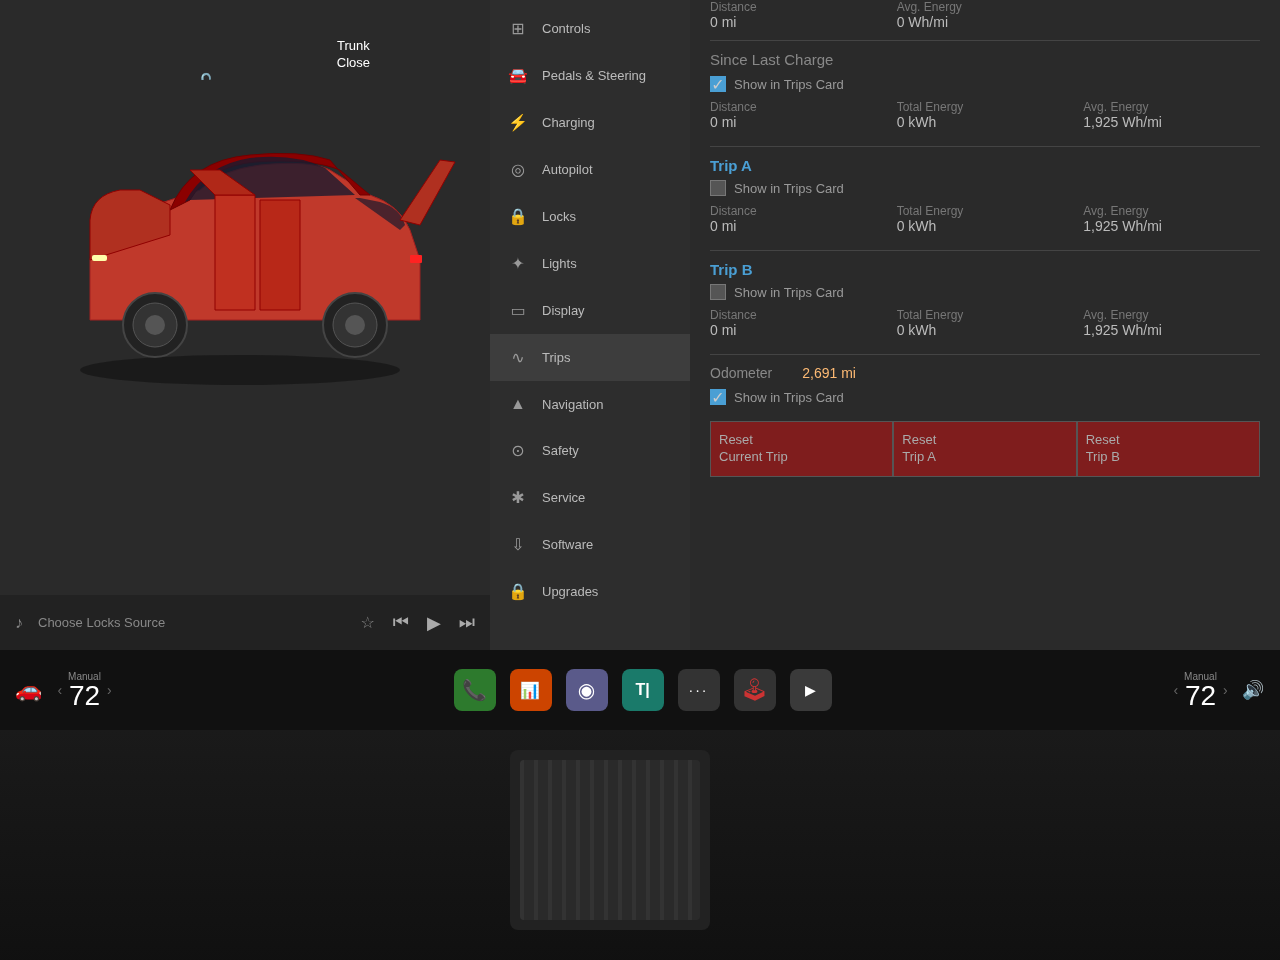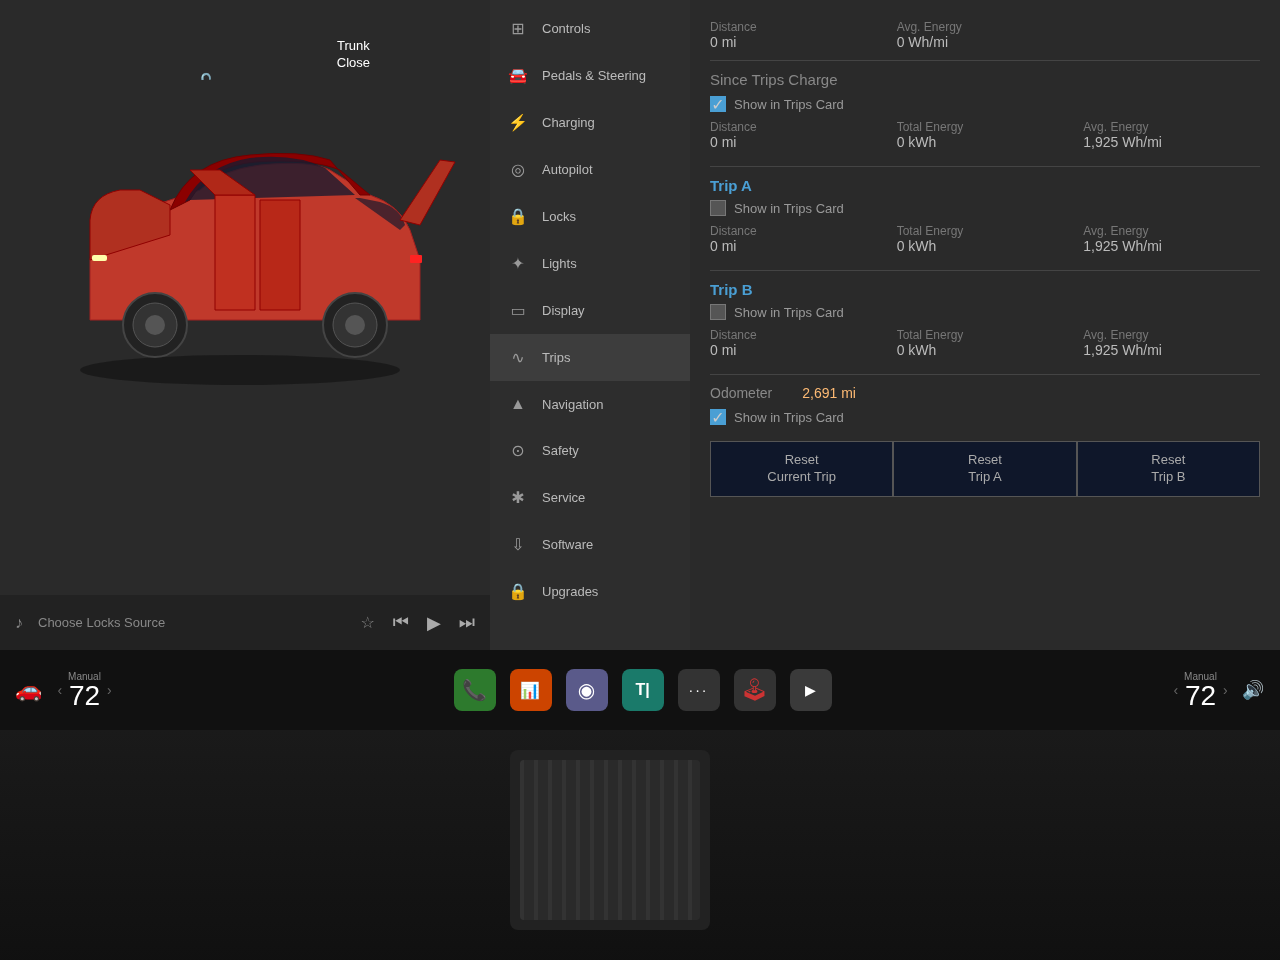--- a/index.html
+++ b/index.html
@@ -155,21 +155,21 @@
 
     .nav-label {
       font-size: 13px;
     }
 
     
     .content-panel {
       flex: 1;
       height: 618px;
       background: #2a2a2a;
-      padding: 20px 20px;
+      padding: 0 20px;
       overflow-y: auto;
     }
 
     .content-panel::-webkit-scrollbar {
       width: 4px;
     }
     .content-panel::-webkit-scrollbar-thumb {
       background: #555;
     }
 
@@ -264,25 +264,24 @@
 
     .reset-buttons-row {
       display: flex;
       gap: 0;
       margin-top: 10px;
     }
 
     .reset-btn {
       flex: 1;
       padding: 10px 8px;
-      background: #0f172a;
+      background: #7f1d1d;
       border: 1px solid #555;
       color: #aaa;
       font-size: 13px;
-      text-align: center;
       cursor: pointer;
       line-height: 1.3;
     }
 
     .divider {
       height: 1px;
       background: #444;
       margin: 10px 0;
     }
 
@@ -546,21 +545,21 @@
       </div>
       <div>
         <div class="meta-label">Avg. Energy</div>
         <div class="meta-value">0 Wh/mi</div>
       </div>
     </div>
 
     <div class="divider"></div>
 
     <div class="trip-section">
-      <div class="section-title">Since Trips Charge</div>
+      <div class="section-title">Since Last Charge</div>
       <div class="show-trips-row">
         <div class="checkbox checked">✓</div>
         <span class="checkbox-label">Show in Trips Card</span>
       </div>
       <div class="trip-stats">
         <div>
           <div class="stat-label">Distance</div>
           <div class="stat-value">0 mi</div>
         </div>
         <div>

